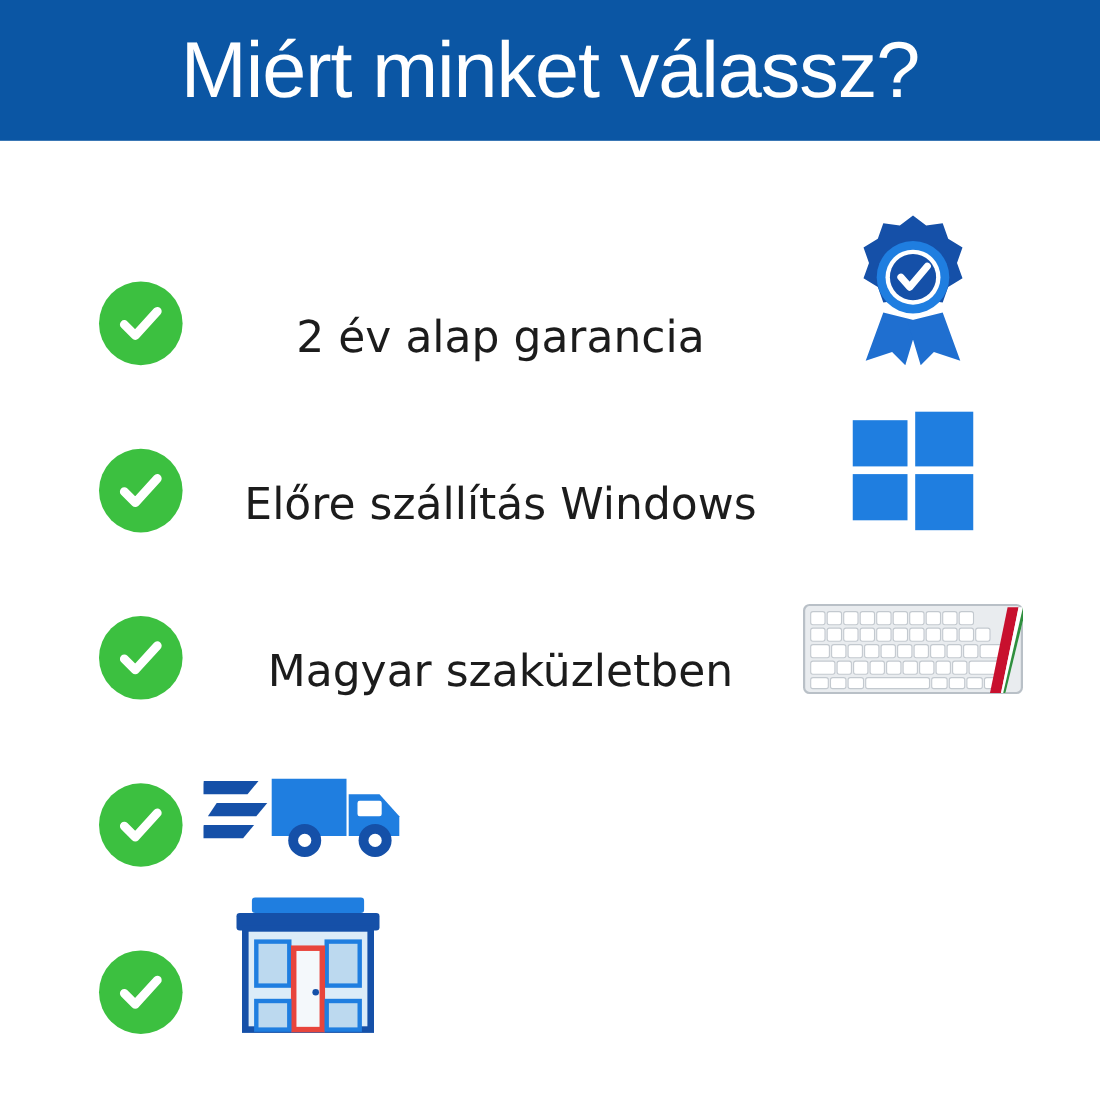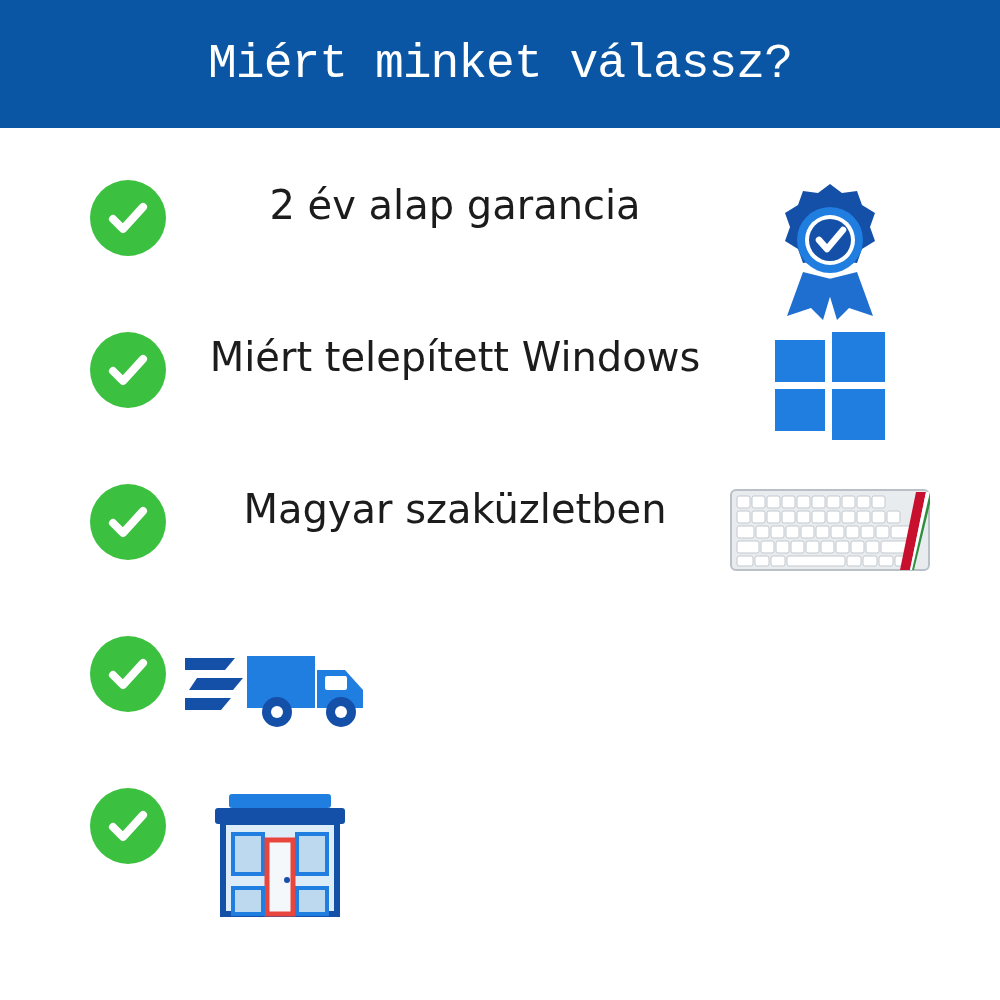--- a/index.html
+++ b/index.html
@@ -25,38 +25,38 @@
     width: 100%;
     height: 128px;
     background: #0b56a4;
     display: flex;
     align-items: center;
     justify-content: center;
     box-sizing: border-box;
   }
   .header-title {
     color: #ffffff;
-    font-size: 48px;
+    font-size: 72px;
     font-weight: 400;
     letter-spacing: -1px;
     line-height: 1;
-    font-family: Liberation Mono, monospace;
+    font-family: Liberation Sans, sans-serif;
     white-space: nowrap;
   }
   .features {
     flex: 1;
     display: flex;
     flex-direction: column;
     justify-content: flex-start;
     padding-top: 52px;
     box-sizing: border-box;
   }
   .feature-row {
     display: flex;
-    align-items: flex-start;
+    align-items: flex-end;
     height: 152px;
     padding: 0 70px 0 90px;
     box-sizing: border-box;
   }
   .check-wrap {
     width: 90px;
     flex: 0 0 90px;
     display: flex;
     align-items: center;
     justify-content: flex-start;
@@ -128,21 +128,21 @@
     </div>
 
     <div class="feature-row">
       <div class="check-wrap">
         <div class="check-circle">
           <svg width="46" height="46" viewBox="0 0 46 46" aria-hidden="true">
             <path d="M8 24 L18 34 L38 12" fill="none" stroke="#ffffff" stroke-width="8" stroke-linecap="round" stroke-linejoin="round"></path>
           </svg>
         </div>
       </div>
-      <div class="feature-label">Miért telepített Windows</div>
+      <div class="feature-label">Előre szállítás Windows</div>
       <div class="icon-wrap">
         <svg width="110" height="110" viewBox="0 0 110 110" aria-hidden="true">
           <rect x="0" y="8" width="50" height="42" fill="#1f7ee0"></rect>
           <rect x="57" y="0" width="53" height="50" fill="#1f7ee0"></rect>
           <rect x="0" y="57" width="50" height="42" fill="#1f7ee0"></rect>
           <rect x="57" y="57" width="53" height="51" fill="#1f7ee0"></rect>
         </svg>
       </div>
     </div>
 

